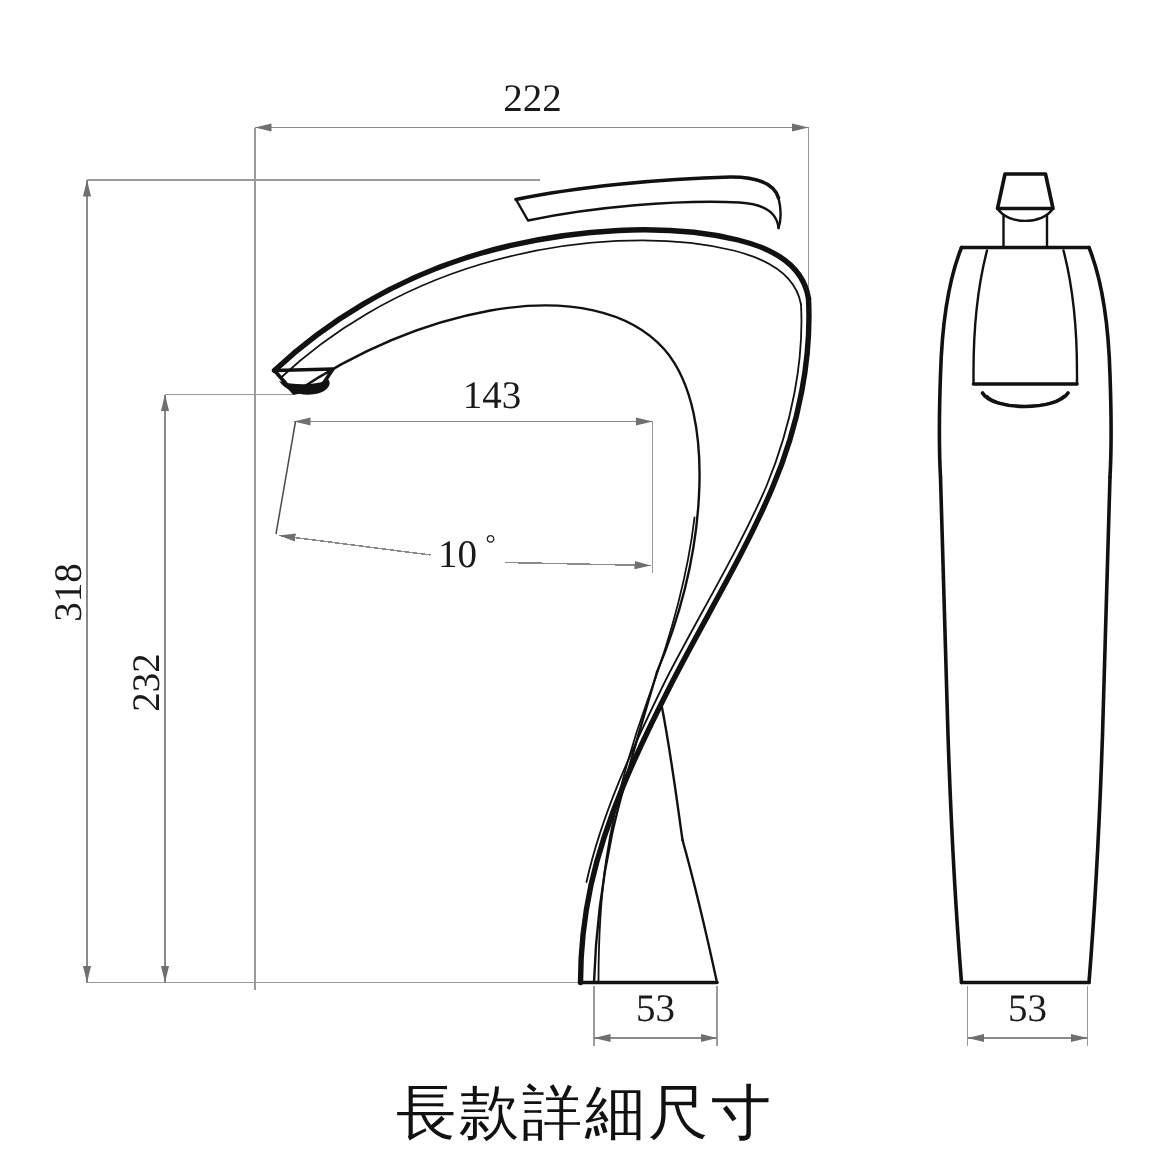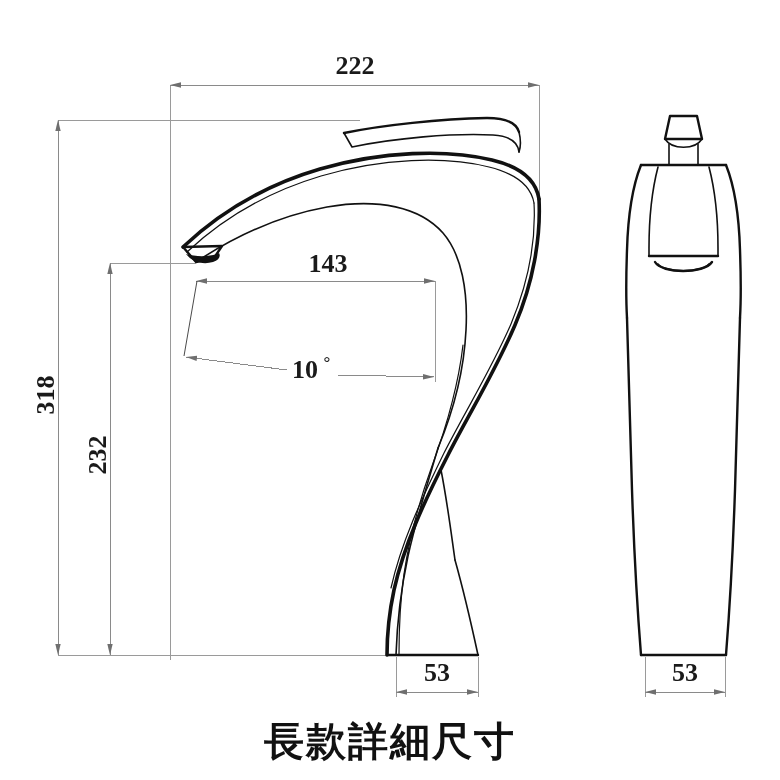--- a/index.html
+++ b/index.html
@@ -11,21 +11,20 @@
     width: 780px;
     height: 780px;
     overflow: hidden;
     font-family: "Liberation Serif", "DejaVu Serif", serif;
   }
   #drawing-root {
     position: relative;
     width: 780px;
     height: 780px;
     background: #0f766e;
-    font-weight: bold;
   }
   svg#tech-drawing {
     display: block;
     width: 780px;
     height: 780px;
   }
   .dim-line {
     stroke: #8a8a8a;
     stroke-width: 1;
     fill: none;

